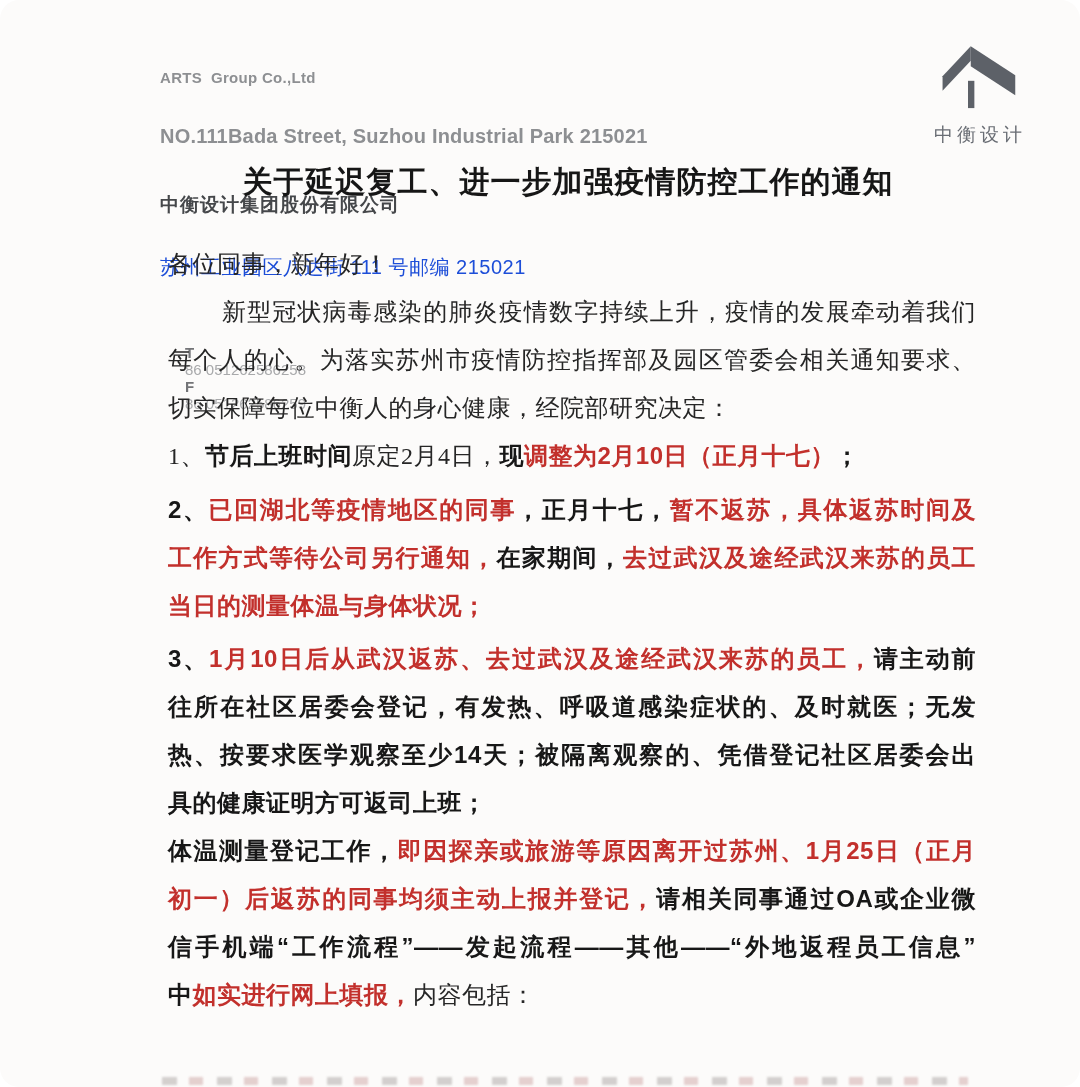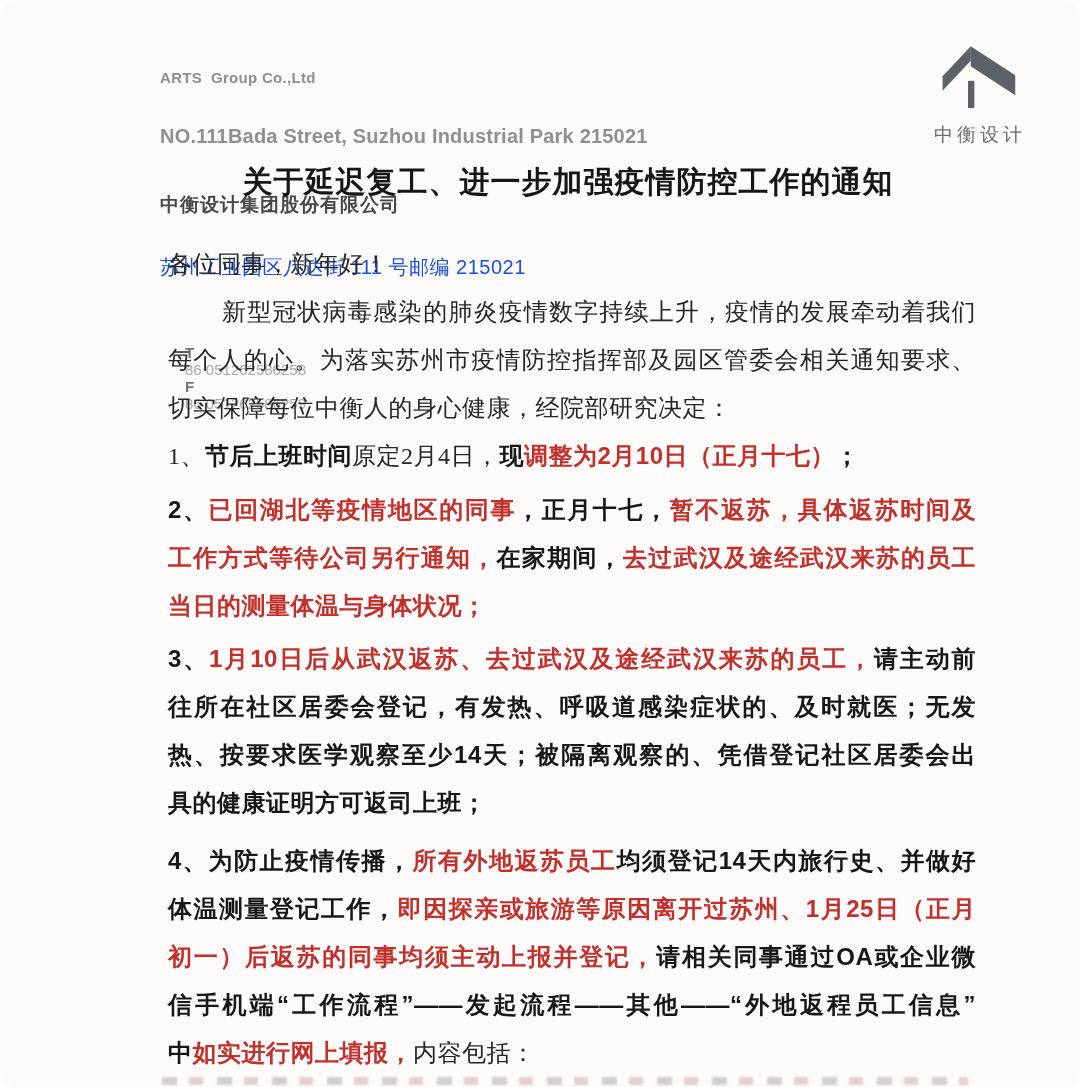--- a/index.html
+++ b/index.html
@@ -96,21 +96,20 @@
       <div class="line full"><span class="run-n">每个人的心。为落实苏州市疫情防控指挥部及园区管委会相关通知要求、</span></div>
       <div class="line"><span class="run-n">切实保障每位中衡人的身心健康，经院部研究决定：</span></div>
       <div class="line"><span class="run-n">1、</span><span class="run-b">节后上班时间</span><span class="run-n">原定2月4日，</span><span class="run-b">现</span><span class="run-r">调整为2月10日（正月十七）</span><span class="run-b">；</span></div>
       <div class="line full" style="margin-top: 6px;"><span class="run-b">2、</span><span class="run-r">已回湖北等疫情地区的同事</span><span class="run-b">，正月十七，</span><span class="run-r">暂不返苏，具体返苏时间及</span></div>
       <div class="line full"><span class="run-r">工作方式等待公司另行通知，</span><span class="run-b">在家期间，</span><span class="run-r">去过武汉及途经武汉来苏的员工</span></div>
       <div class="line"><span class="run-r">当日的测量体温与身体状况；</span></div>
       <div class="line full" style="margin-top: 5px;"><span class="run-b">3、</span><span class="run-r">1月10日后从武汉返苏、去过武汉及途经武汉来苏的员工，</span><span class="run-b">请主动前</span></div>
       <div class="line full"><span class="run-b">往所在社区居委会登记，有发热、呼吸道感染症状的、及时就医；无发</span></div>
       <div class="line full"><span class="run-b">热、按要求医学观察至少14天；被隔离观察的、凭借登记社区居委会出</span></div>
       <div class="line"><span class="run-b">具的健康证明方可返司上班；</span></div>
-      <div class="line full" style="margin-top: 10px;"><span class="run-b">4、为防止疫情传播，</span><span class="run-r">所有外地返苏员工</span><span class="run-b">均须登记14天内旅行史、并做好</span></div>
       <div class="line full"><span class="run-b">体温测量登记工作，</span><span class="run-r">即因探亲或旅游等原因离开过苏州、1月25日（正月</span></div>
       <div class="line full"><span class="run-r">初一）后返苏的同事均须主动上报并登记，</span><span class="run-b">请相关同事通过OA或企业微</span></div>
       <div class="line full"><span class="run-b">信手机端“工作流程”——发起流程——其他——“外地返程员工信息”</span></div>
       <div class="line"><span class="run-b">中</span><span class="run-r">如实进行网上填报，</span><span class="run-n">内容包括：</span></div>
     </div>
 
   <div class="cutoff"></div>
 
 </div>
 

